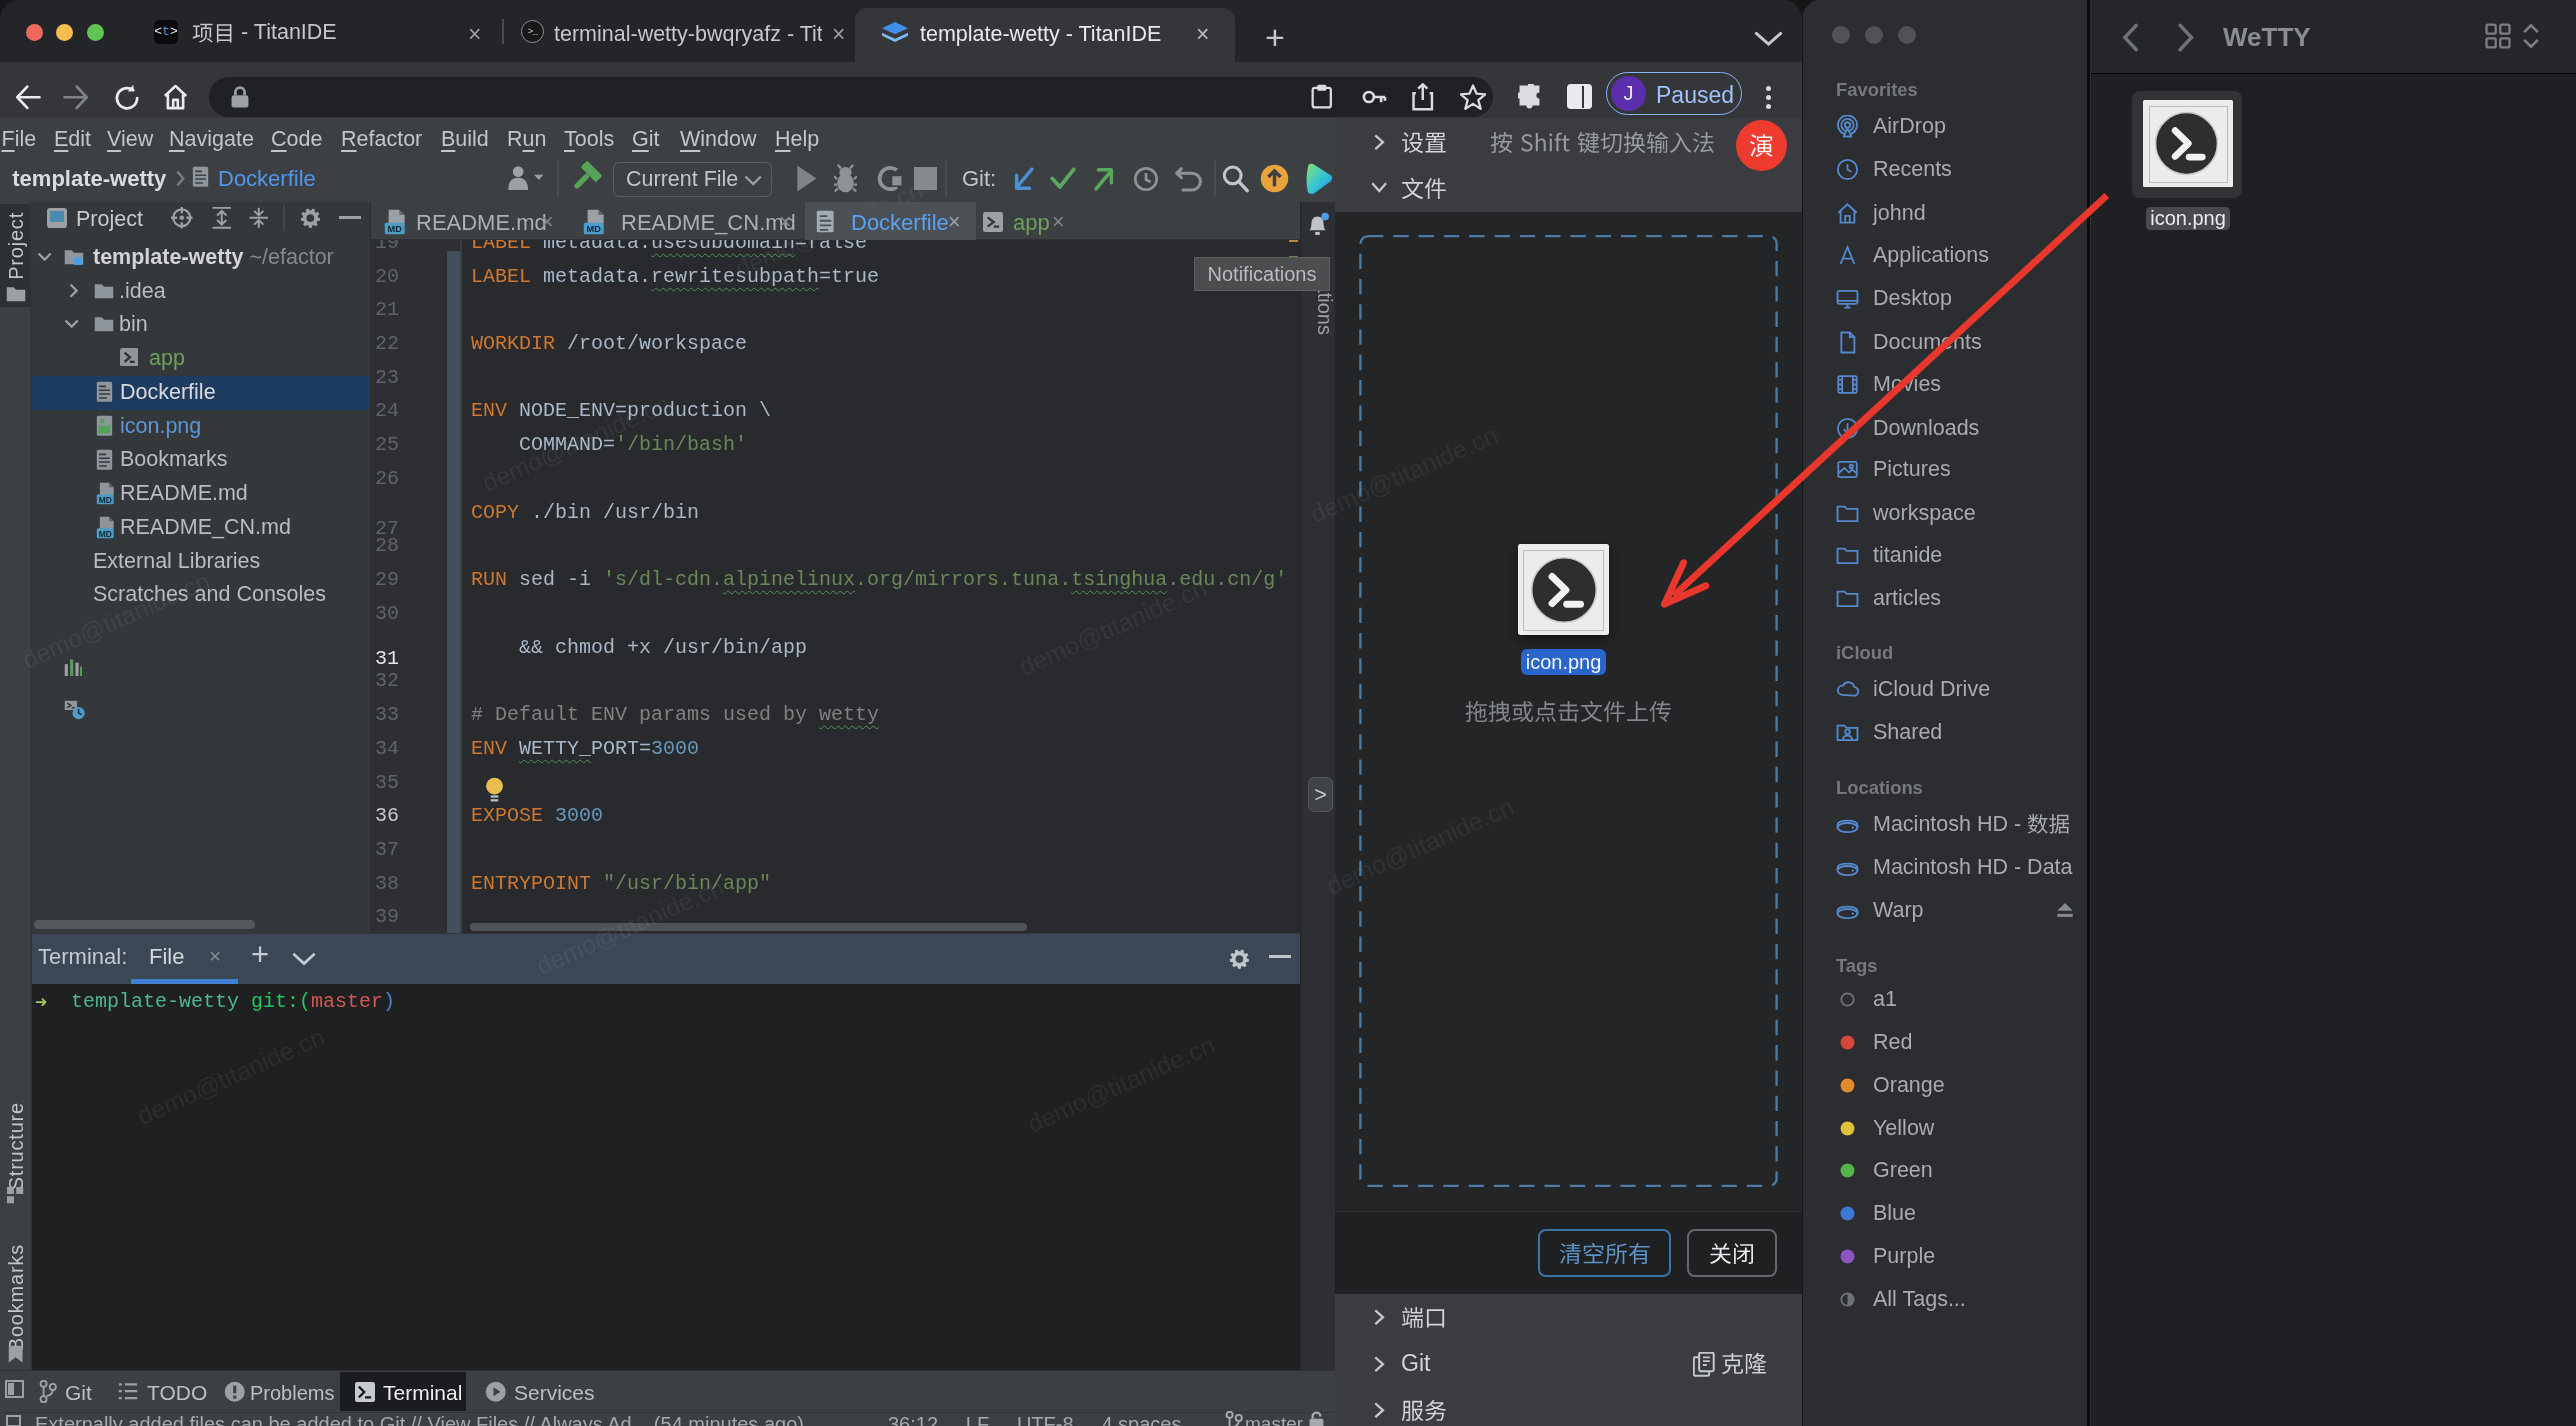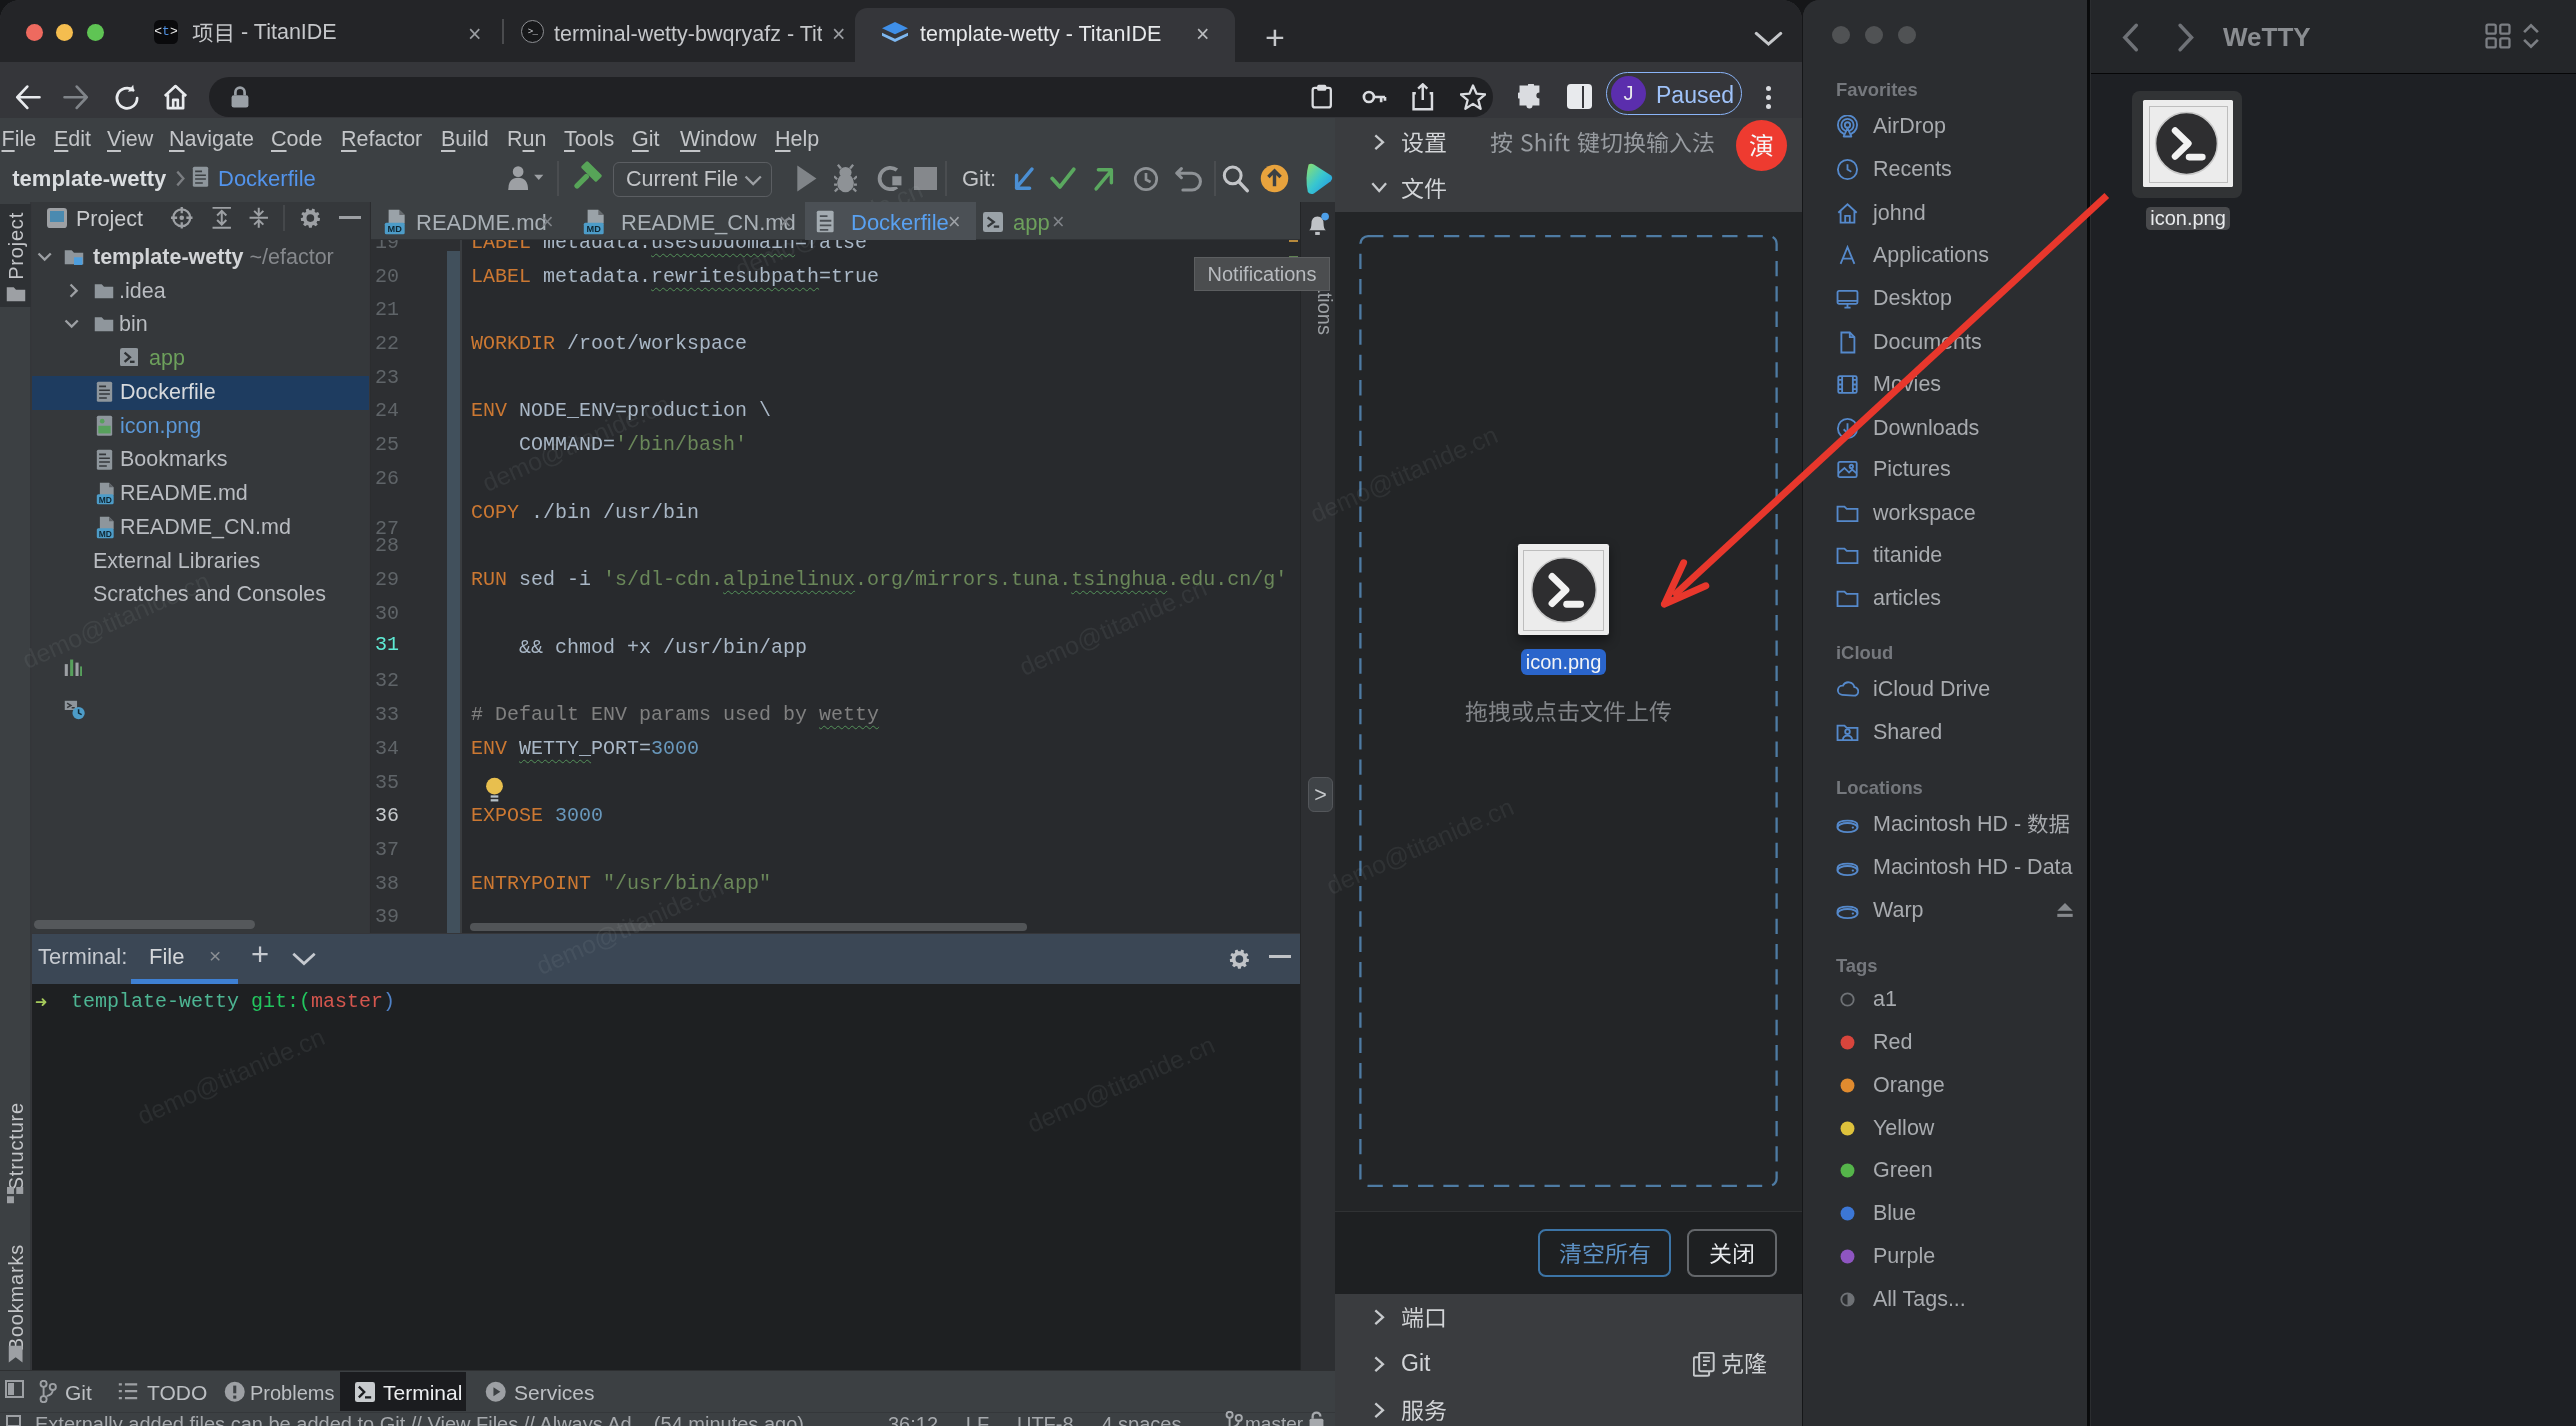--- a/index.html
+++ b/index.html
@@ -348,21 +348,21 @@
 <div class="cl" style="top:192px;left:100px"><span class="kw">ENV</span> NODE_ENV=production \</div>
 <div class="ln" style="left:0;top:226px;width:28px;color:#5f6468">25</div>
 <div class="cl" style="top:226px;left:100px">    COMMAND=<span class="st">'/bin/bash'</span></div>
 <div class="ln" style="left:0;top:260px;width:28px;color:#5f6468">26</div>
 <div class="ln" style="left:0;top:310px;width:28px;color:#5f6468">27</div>
 <div class="cl" style="top:294px;left:100px"><span class="kw">COPY</span> ./bin /usr/bin</div>
 <div class="ln" style="left:0;top:327px;width:28px;color:#5f6468">28</div>
 <div class="ln" style="left:0;top:361px;width:28px;color:#5f6468">29</div>
 <div class="cl" style="top:361px;left:100px"><span class="kw">RUN</span> sed -i <span class="st">'s/dl-cdn.<span class="wv">alpinelinux</span>.org/mirrors.tuna.<span class="wv">tsinghua</span>.edu.cn/g'</span></div>
 <div class="ln" style="left:0;top:395px;width:28px;color:#5f6468">30</div>
-<div class="ln" style="left:0;top:426px;width:28px;color:#5eead4">31</div>
+<div class="ln" style="left:0;top:440px;width:28px;color:#e5e5e5">31</div>
 <div class="cl" style="top:429px;left:100px">    &amp;&amp; chmod +x /usr/bin/app</div>
 <div class="ln" style="left:0;top:462px;width:28px;color:#5f6468">32</div>
 <div class="ln" style="left:0;top:496px;width:28px;color:#5f6468">33</div>
 <div class="cl" style="top:496px;left:100px"><span class="cm"># Default ENV params used by <span class="wv">wetty</span></span></div>
 <div class="ln" style="left:0;top:530px;width:28px;color:#5f6468">34</div>
 <div class="cl" style="top:530px;left:100px"><span class="kw">ENV</span> <span class="wv">WETTY_</span>PORT=<span style="color:#6897bb">3000</span></div>
 <div class="ln" style="left:0;top:564px;width:28px;color:#5f6468">35</div>
 <div class="ln" style="left:0;top:597px;width:28px;color:#c6cacd">36</div>
 <div class="cl" style="top:597px;left:100px"><span class="kw">EXPOSE</span> <span style="color:#6897bb">3000</span></div>
 <div class="ln" style="left:0;top:631px;width:28px;color:#5f6468">37</div>

